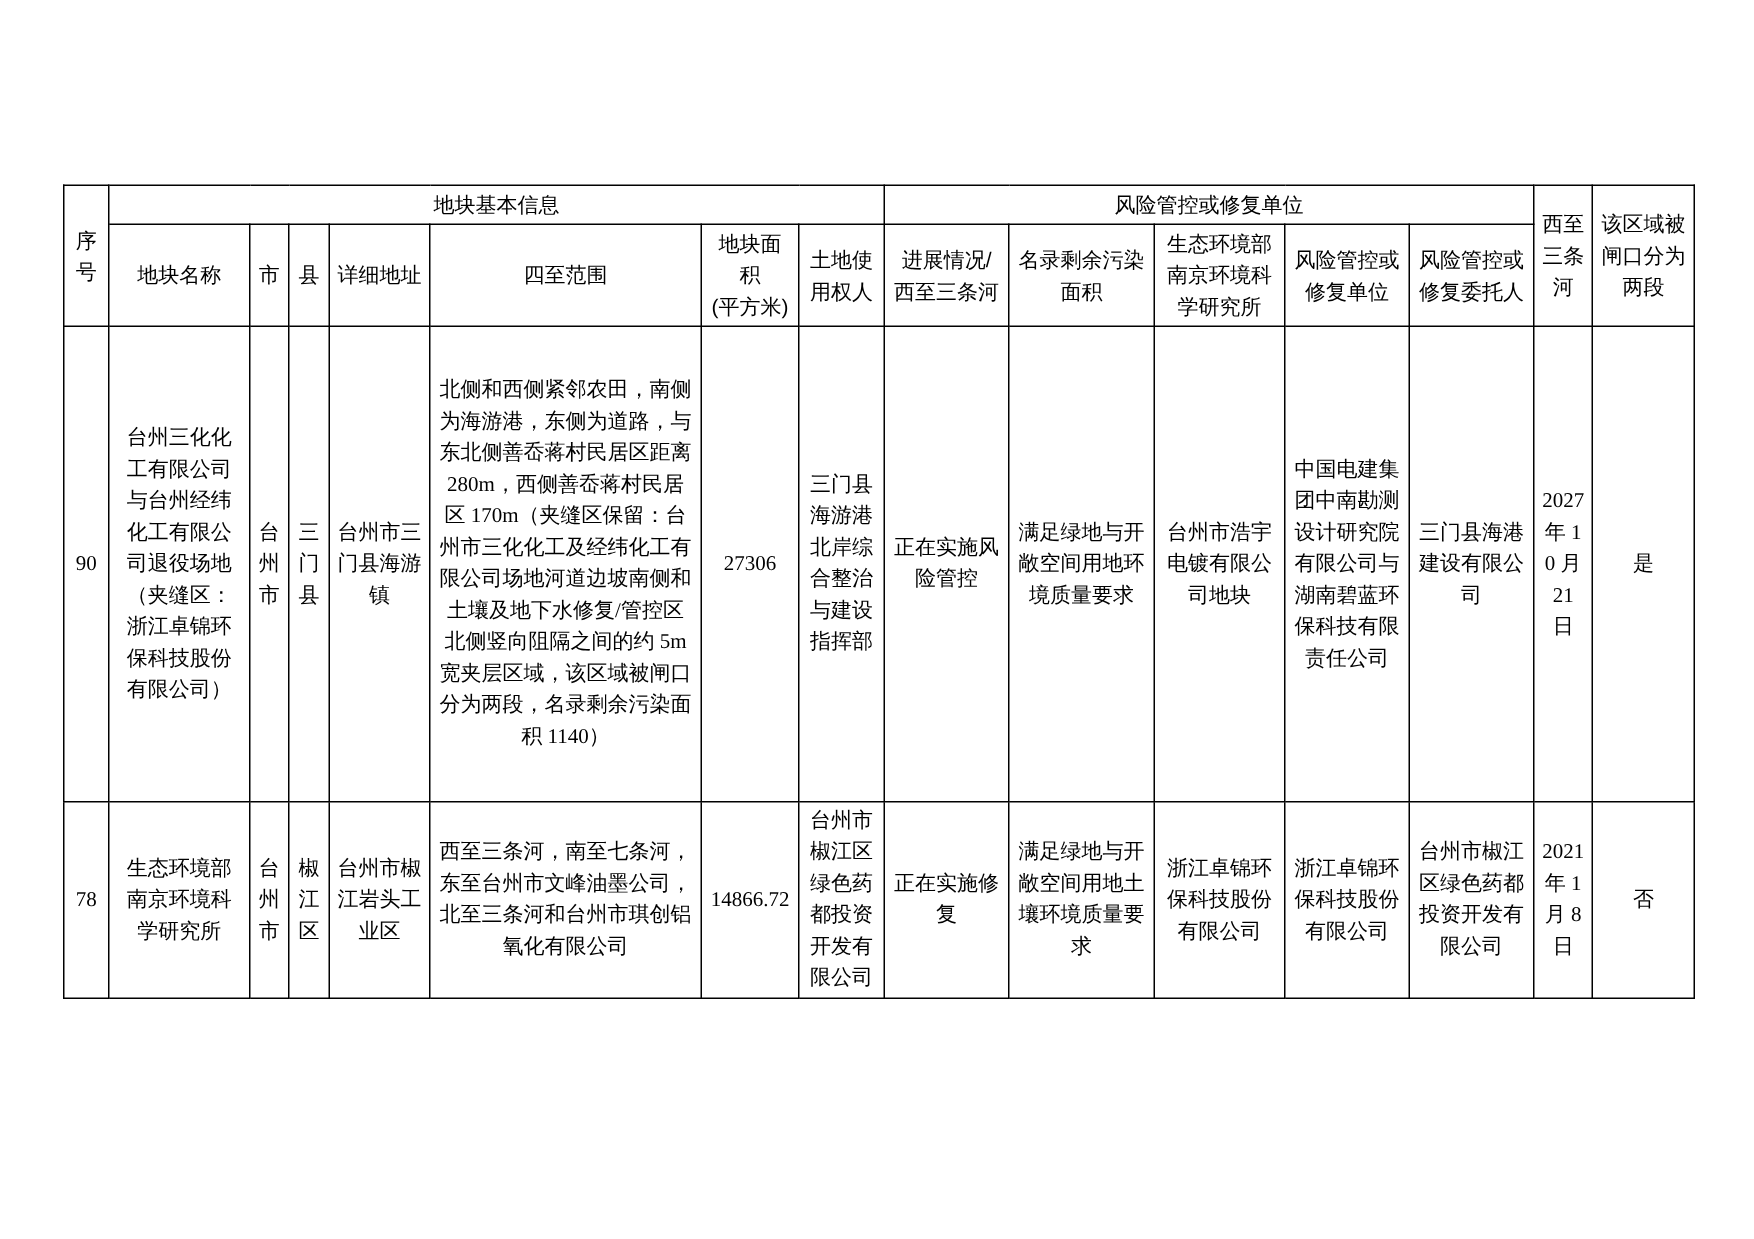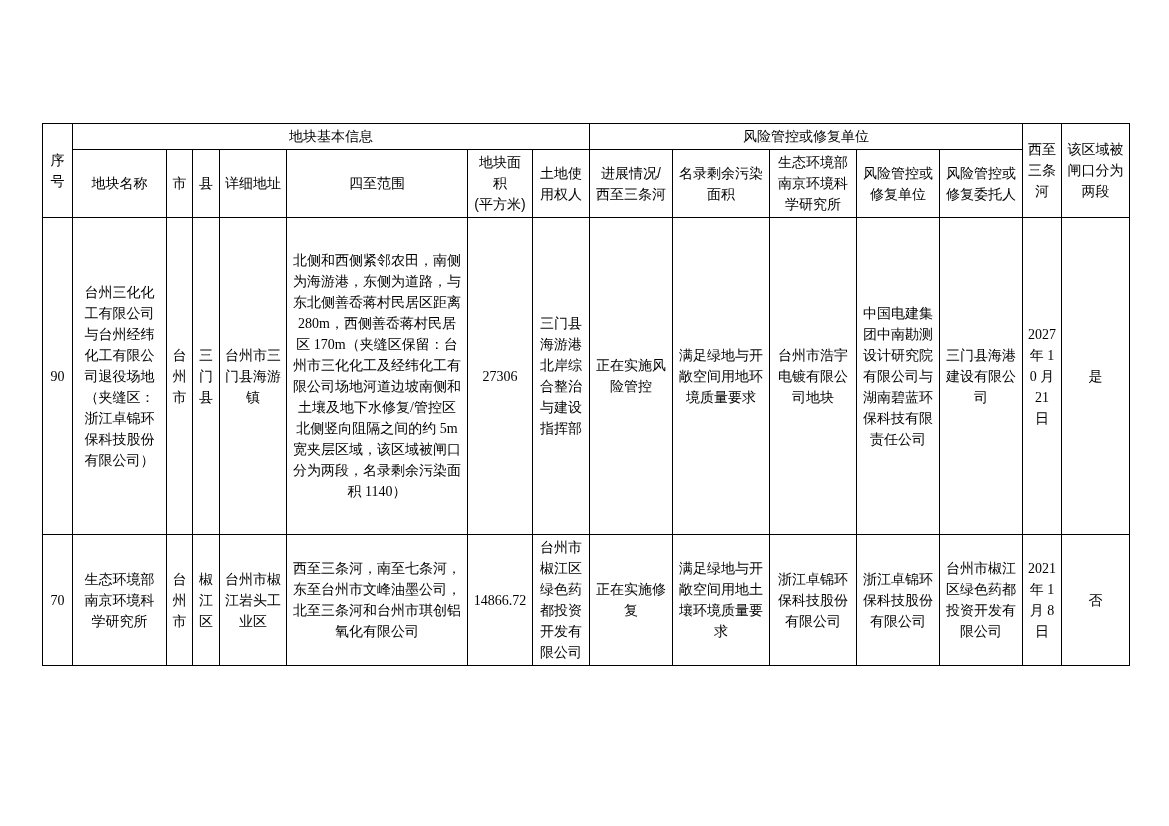--- a/index.html
+++ b/index.html
@@ -100,21 +100,21 @@
     <td>正在实施风险管控</td>
     <td>满足绿地与开敞空间用地环境质量要求</td>
     <td>台州市浩宇电镀有限公司地块</td>
     <td>中国电建集团中南勘测设计研究院有限公司与湖南碧蓝环保科技有限责任公司</td>
     <td>三门县海港建设有限公司</td>
     <td class="num tight">2027 年 10 月 21 日</td>
     <td>是</td>
   </tr>
 
   <tr class="r-91">
-    <td>70</td>
+    <td>78</td>
     <td>生态环境部南京环境科学研究所</td>
     <td>台州市</td>
     <td>椒江区</td>
     <td>台州市椒江岩头工业区</td>
     <td>西至三条河，南至七条河，东至台州市文峰油墨公司，北至三条河和台州市琪创铝氧化有限公司</td>
     <td class="num">14866.72</td>
     <td>台州市椒江区绿色药都投资开发有限公司</td>
     <td>正在实施修复</td>
     <td>满足绿地与开敞空间用地土壤环境质量要求</td>
     <td>浙江卓锦环保科技股份有限公司</td>

